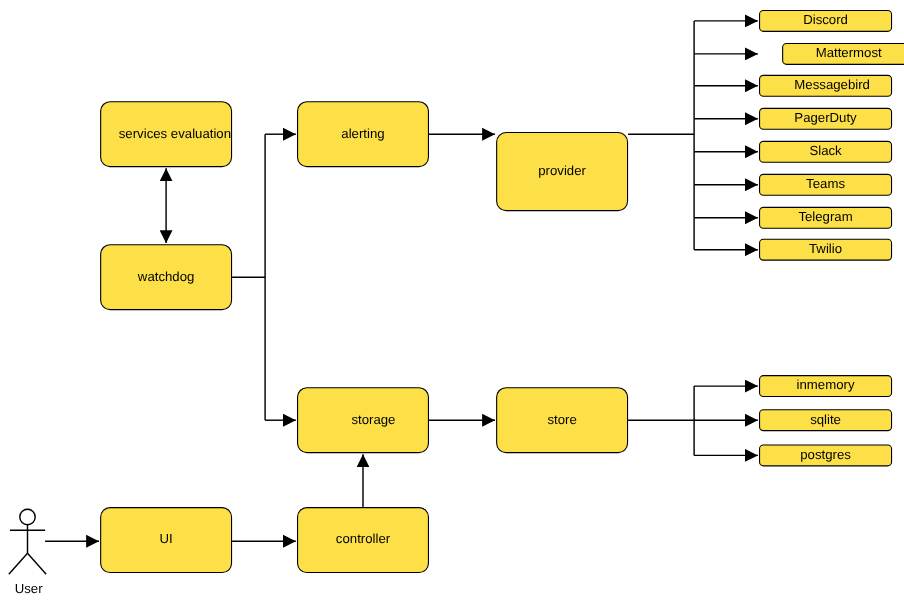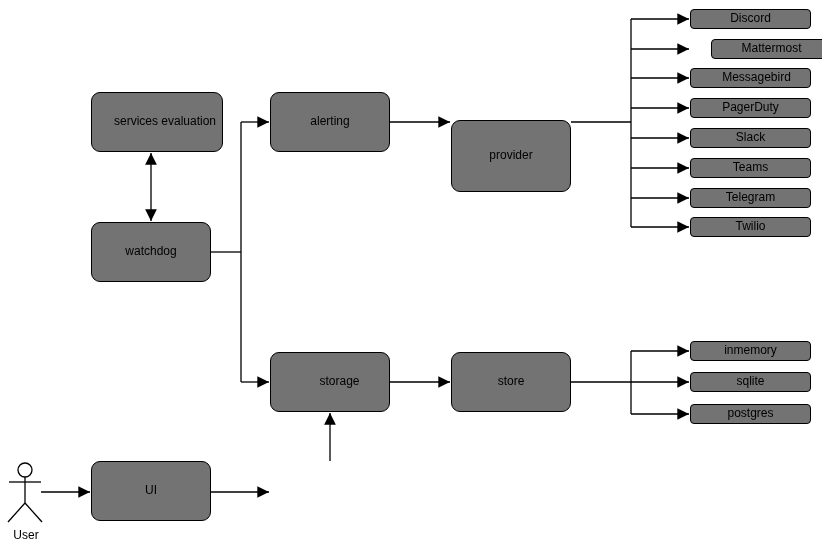--- a/index.html
+++ b/index.html
@@ -16,21 +16,21 @@
   }
   .edge-layer {
     position: absolute; left: 0; top: 0;
     width: 822px; height: 554px;
   }
   .node {
     position: absolute;
     box-sizing: border-box;
     border: 1.3px solid #000000;
     border-radius: 9px;
-    background: #737373;
+    background: #fde047;
     display: flex;
     align-items: center;
     justify-content: center;
     font-size: 12px;
     color: #000000;
     text-align: center;
     line-height: 1.1;
     white-space: nowrap;
   }
   .node.leaf {
@@ -96,34 +96,35 @@
       <g>
         <circle cx="25" cy="470" r="7" fill="#ffffff"></circle>
         <path d="M25,477 L25,503"></path>
         <path d="M9,482 L41,482"></path>
         <path d="M25,503 L8,522"></path>
         <path d="M25,503 L42,522"></path>
       </g>
     </g>
   </svg>
 
-  <div class="node" style="left:91px; top:92px; width:132px; height:60px;padding-left:16px;">services evaluation</div>
+  <div class="node" style="left:91px; top:92px; width:120px; height:60px;padding-left:16px;">services evaluation</div>
 
   <div class="node" style="left:91px; top:222px; width:120px; height:60px;">watchdog</div>
 
   <div class="node" style="left:270px; top:92px; width:120px; height:60px;">alerting</div>
 
   <div class="node" style="left:451px; top:80px; width:120px; height:72px;margin-top:40px;">provider</div>
 
   <div class="node" style="left:270px; top:352px; width:120px; height:60px;padding-left:19px;">storage</div>
 
   <div class="node" style="left:451px; top:352px; width:120px; height:60px;">store</div>
 
   <div class="node" style="left:91px; top:461px; width:120px; height:60px;">UI</div>
 
+  <div class="node" style="left:270px; top:461px; width:120px; height:60px;">controller</div>
 
   <div class="node leaf" style="left:690px; top:9px; width:121px; height:20px;">Discord</div>
   <div class="node leaf" style="left:711px; top:39px; width:121px; height:20px;">Mattermost</div>
   <div class="node leaf" style="left:690px; top:68px; width:121px; height:20px;padding-left:12px;">Messagebird</div>
   <div class="node leaf" style="left:690px; top:98px; width:121px; height:20px;">PagerDuty</div>
   <div class="node leaf" style="left:690px; top:128px; width:121px; height:20px;">Slack</div>
   <div class="node leaf" style="left:690px; top:158px; width:121px; height:20px;">Teams</div>
   <div class="node leaf" style="left:690px; top:217px; width:121px; height:20px;">Twilio</div>
   <div class="node leaf" style="left:690px; top:188px; width:121px; height:20px;">Telegram</div>
 

